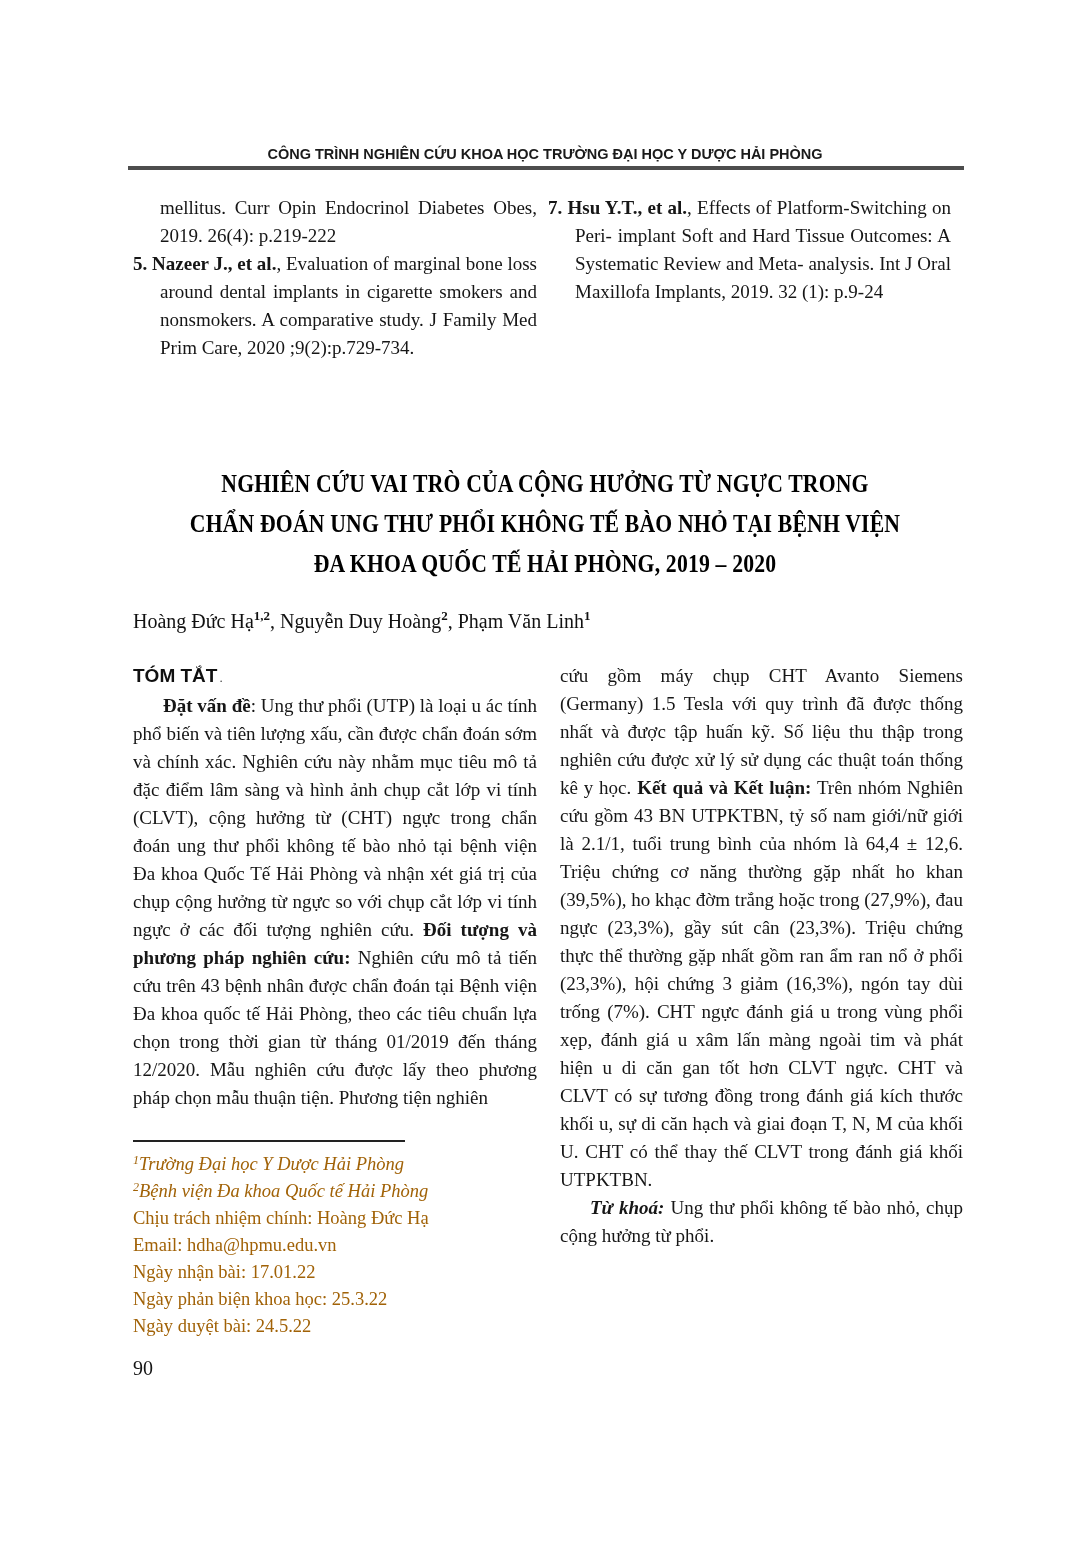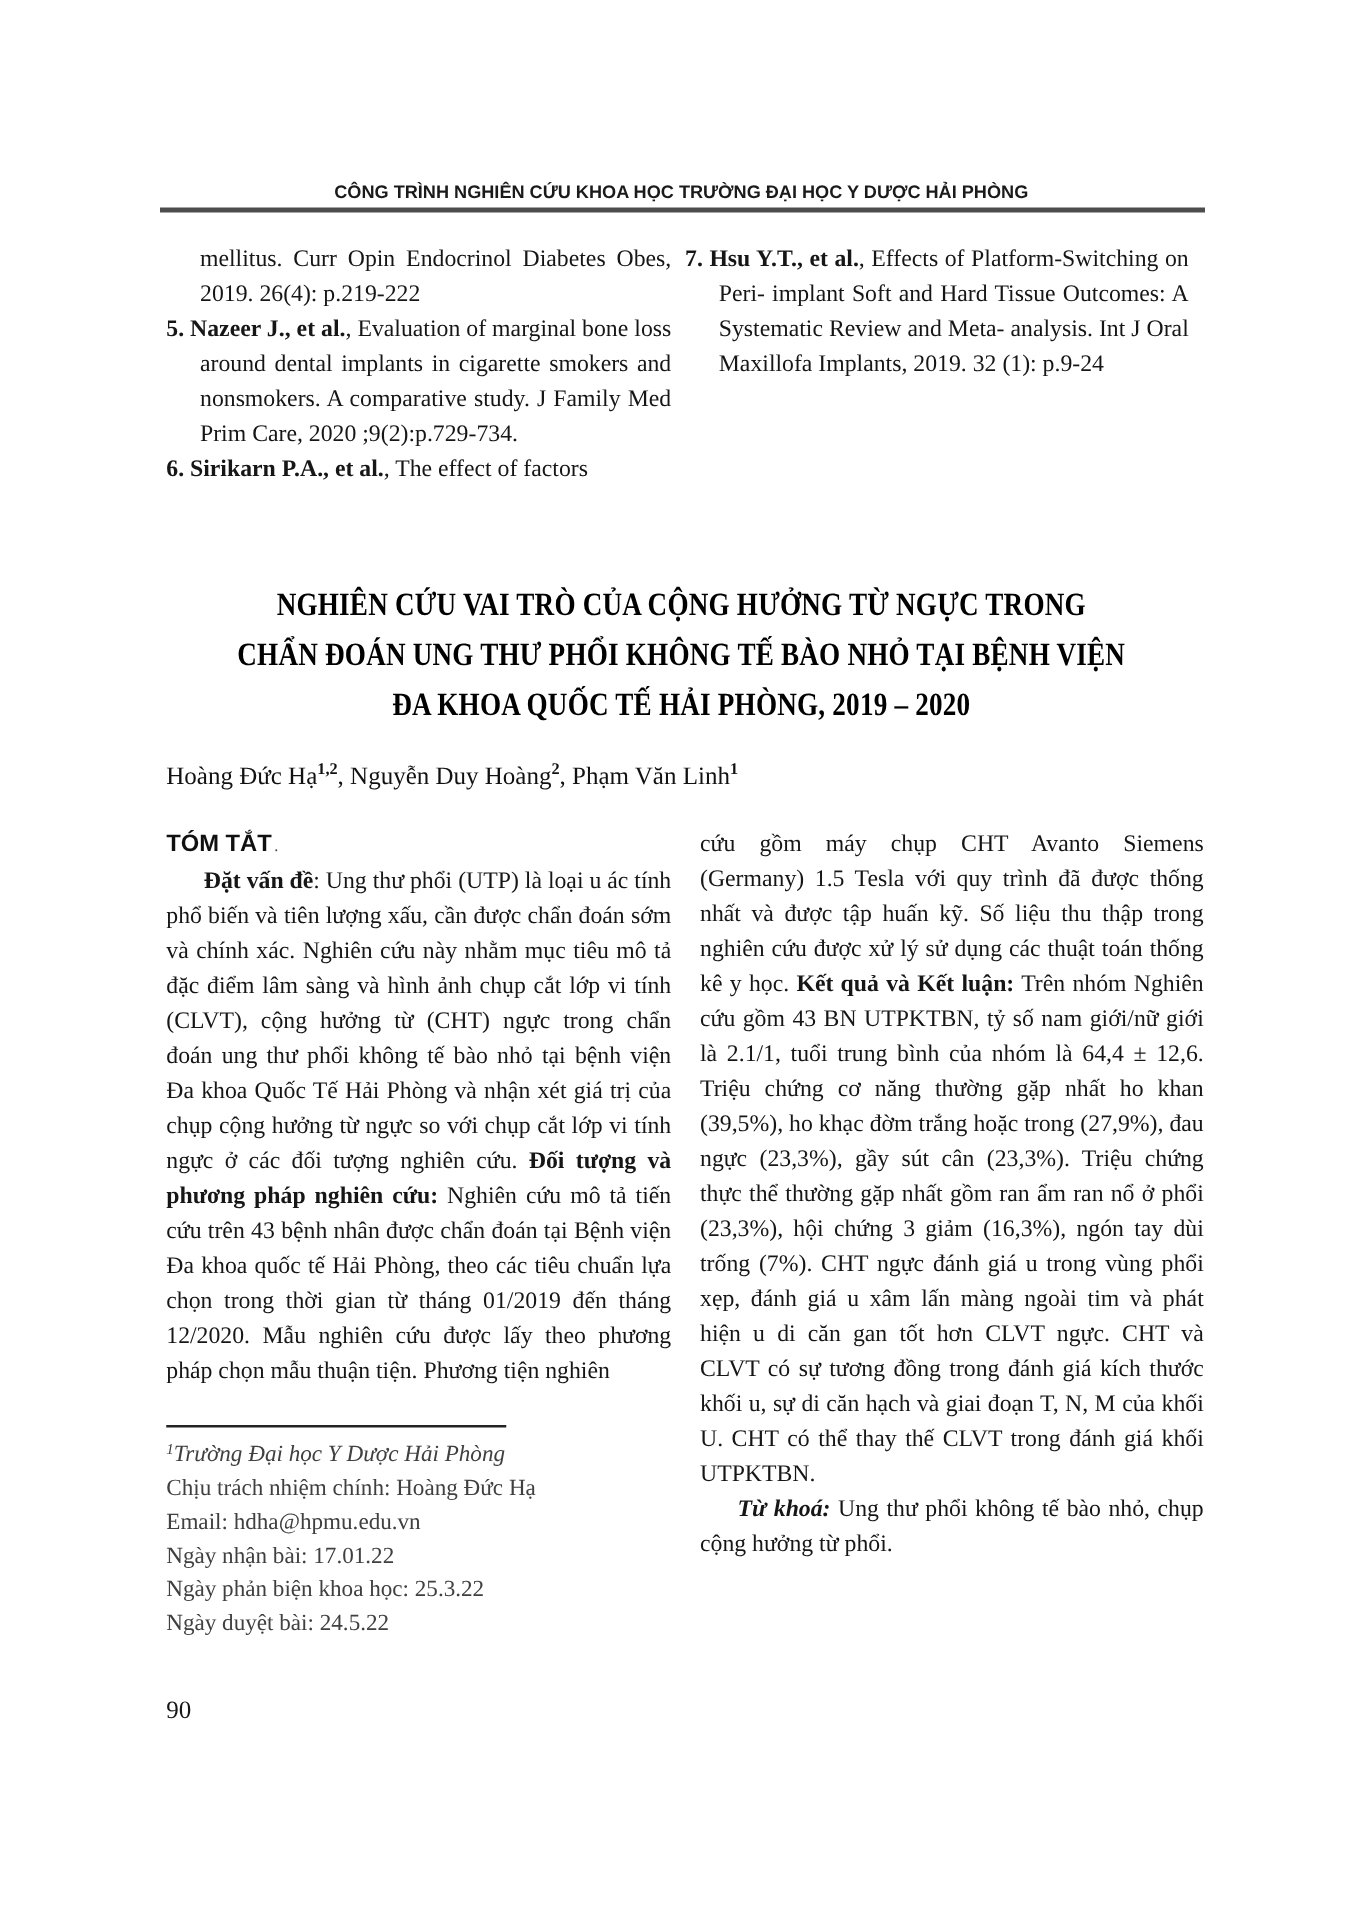--- a/index.html
+++ b/index.html
@@ -81,42 +81,41 @@
   .s-b{font-weight:bold;}
   .s-i{font-style:italic;}
   .s-bi{font-weight:bold;font-style:italic;}
   .s-sup{font-size:13px;position:relative;top:-8px;line-height:0;}
   
   .footnote{
     position:absolute;top:1140px;left:133px;width:404px;
     background:#ffffff;
   }
   .fn-rule{width:272px;height:2px;background:#222222;margin:0 0 9px 0;}
-  .fn-line{font-size:18.5px;line-height:27px;color:#404040;}
+  .fn-line{font-size:18.5px;line-height:27px;color:#a16207;}
   .fn-line.s-i{font-style:italic;}
   .fn-sup{font-size:12px;position:relative;top:-6px;line-height:0;}
   
   .page-number{
     position:absolute;top:1356px;left:133px;
     font-size:20px;line-height:24px;color:#161616;
   }
 </style>
 </head>
 <body>
 
 <div class="page" style="background: rgb(255, 255, 255); color: rgb(22, 22, 22);">
 
   <div class="header-title">CÔNG TRÌNH NGHIÊN CỨU KHOA HỌC TRƯỜNG ĐẠI HỌC Y DƯỢC HẢI PHÒNG</div>
   <div class="header-rule" style="background: rgb(77, 77, 77);"></div>
 
   <div class="refs">
     <div class="col">
         <div class="ref-item cont"><span class="s-n">mellitus. Curr Opin Endocrinol Diabetes Obes, 2019. 26(4): p.219-222</span></div>
         <div class="ref-item"><span class="s-b">5. </span><span class="s-b">Nazeer J., et al.</span><span class="s-n">, Evaluation of marginal bone loss around dental implants in cigarette smokers and nonsmokers. A comparative study. J Family Med Prim Care, 2020 ;9(2):p.729-734.</span></div>
-        <div class="ref-item"><span class="s-b">6. </span><span class="s-b">Sirikarn P.A., et al.</span><span class="s-n">, The effect of factors</span></div>
       </div>
     <div class="col col2">
         <div class="ref-item"><span class="s-b">7. </span><span class="s-b">Hsu Y.T., et al.</span><span class="s-n">, Effects of Platform-Switching on Peri- implant Soft and Hard Tissue Outcomes: A Systematic Review and Meta- analysis. Int J Oral Maxillofa Implants, 2019. 32 (1): p.9-24</span></div>
       </div>
   </div>
 
   <div class="article-title">
       <div class="title-line">NGHIÊN CỨU VAI TRÒ CỦA CỘNG HƯỞNG TỪ NGỰC TRONG</div>
       <div class="title-line">CHẨN ĐOÁN UNG THƯ PHỔI KHÔNG TẾ BÀO NHỎ TẠI BỆNH VIỆN</div>
       <div class="title-line">ĐA KHOA QUỐC TẾ HẢI PHÒNG, 2019 – 2020</div>
@@ -131,20 +130,21 @@
 
   <div class="abs-right">
       <div class="para"><span class="s-n">cứu gồm máy chụp CHT Avanto Siemens (Germany) 1.5 Tesla với quy trình đã được thống nhất và được tập huấn kỹ. Số liệu thu thập trong nghiên cứu được xử lý sử dụng các thuật toán thống kê y học. </span><span class="s-b">Kết quả và Kết luận:</span><span class="s-n"> Trên nhóm Nghiên cứu gồm 43 BN UTPKTBN, tỷ số nam giới/nữ giới là 2.1/1, tuổi trung bình của nhóm là 64,4 ± 12,6. Triệu chứng cơ năng thường gặp nhất ho khan (39,5%), ho khạc đờm trắng hoặc trong (27,9%), đau ngực (23,3%), gầy sút cân (23,3%). Triệu chứng thực thể thường gặp nhất gồm ran ẩm ran nổ ở phổi (23,3%), hội chứng 3 giảm (16,3%), ngón tay dùi trống (7%). CHT ngực đánh giá u trong vùng phổi xẹp, đánh giá u xâm lấn màng ngoài tim và phát hiện u di căn gan tốt hơn CLVT ngực. CHT và CLVT có sự tương đồng trong đánh giá kích thước khối u, sự di căn hạch và giai đoạn T, N, M của khối U. CHT có thể thay thế CLVT trong đánh giá khối UTPKTBN.</span></div>
       <div class="para indent"><span class="s-bi">Từ khoá:</span><span class="s-n"> Ung thư phổi không tế bào nhỏ, chụp cộng hưởng từ phổi.</span></div>
     </div>
 
   <div class="footnote">
     <div class="fn-rule"></div>
     <div class="fn-lines">
         <div class="fn-line s-i"><span class="fn-sup">1</span><span>Trường Đại học Y Dược Hải Phòng</span></div>
+        <div class="fn-line s-i"><span class="fn-sup">2</span><span>Bệnh viện Đa khoa Quốc tế Hải Phòng</span></div>
         <div class="fn-line"><span>Chịu trách nhiệm chính: Hoàng Đức Hạ</span></div>
         <div class="fn-line"><span>Email: hdha@hpmu.edu.vn</span></div>
         <div class="fn-line"><span>Ngày nhận bài: 17.01.22</span></div>
         <div class="fn-line"><span>Ngày phản biện khoa học: 25.3.22</span></div>
         <div class="fn-line"><span>Ngày duyệt bài: 24.5.22</span></div>
       </div>
   </div>
 
   <div class="page-number">90</div>
 

